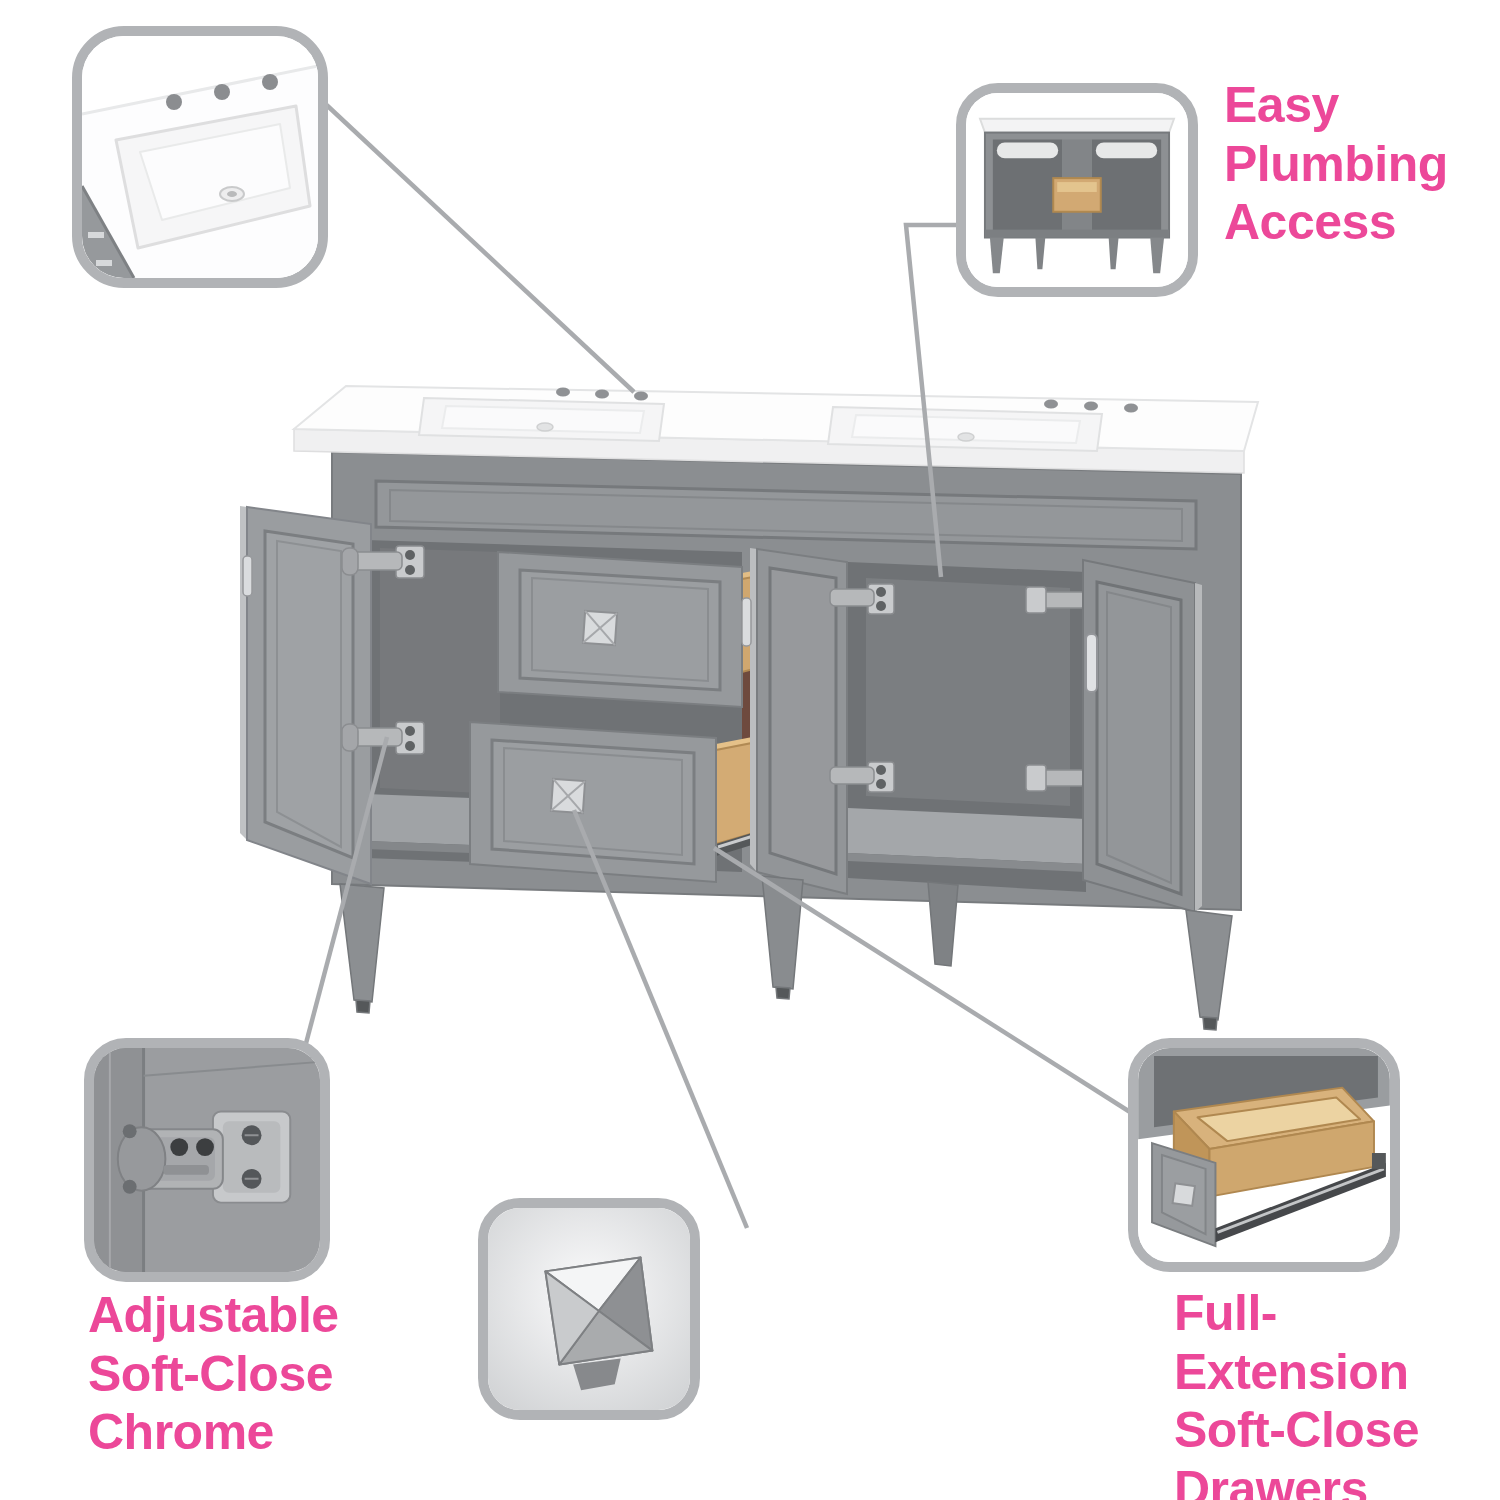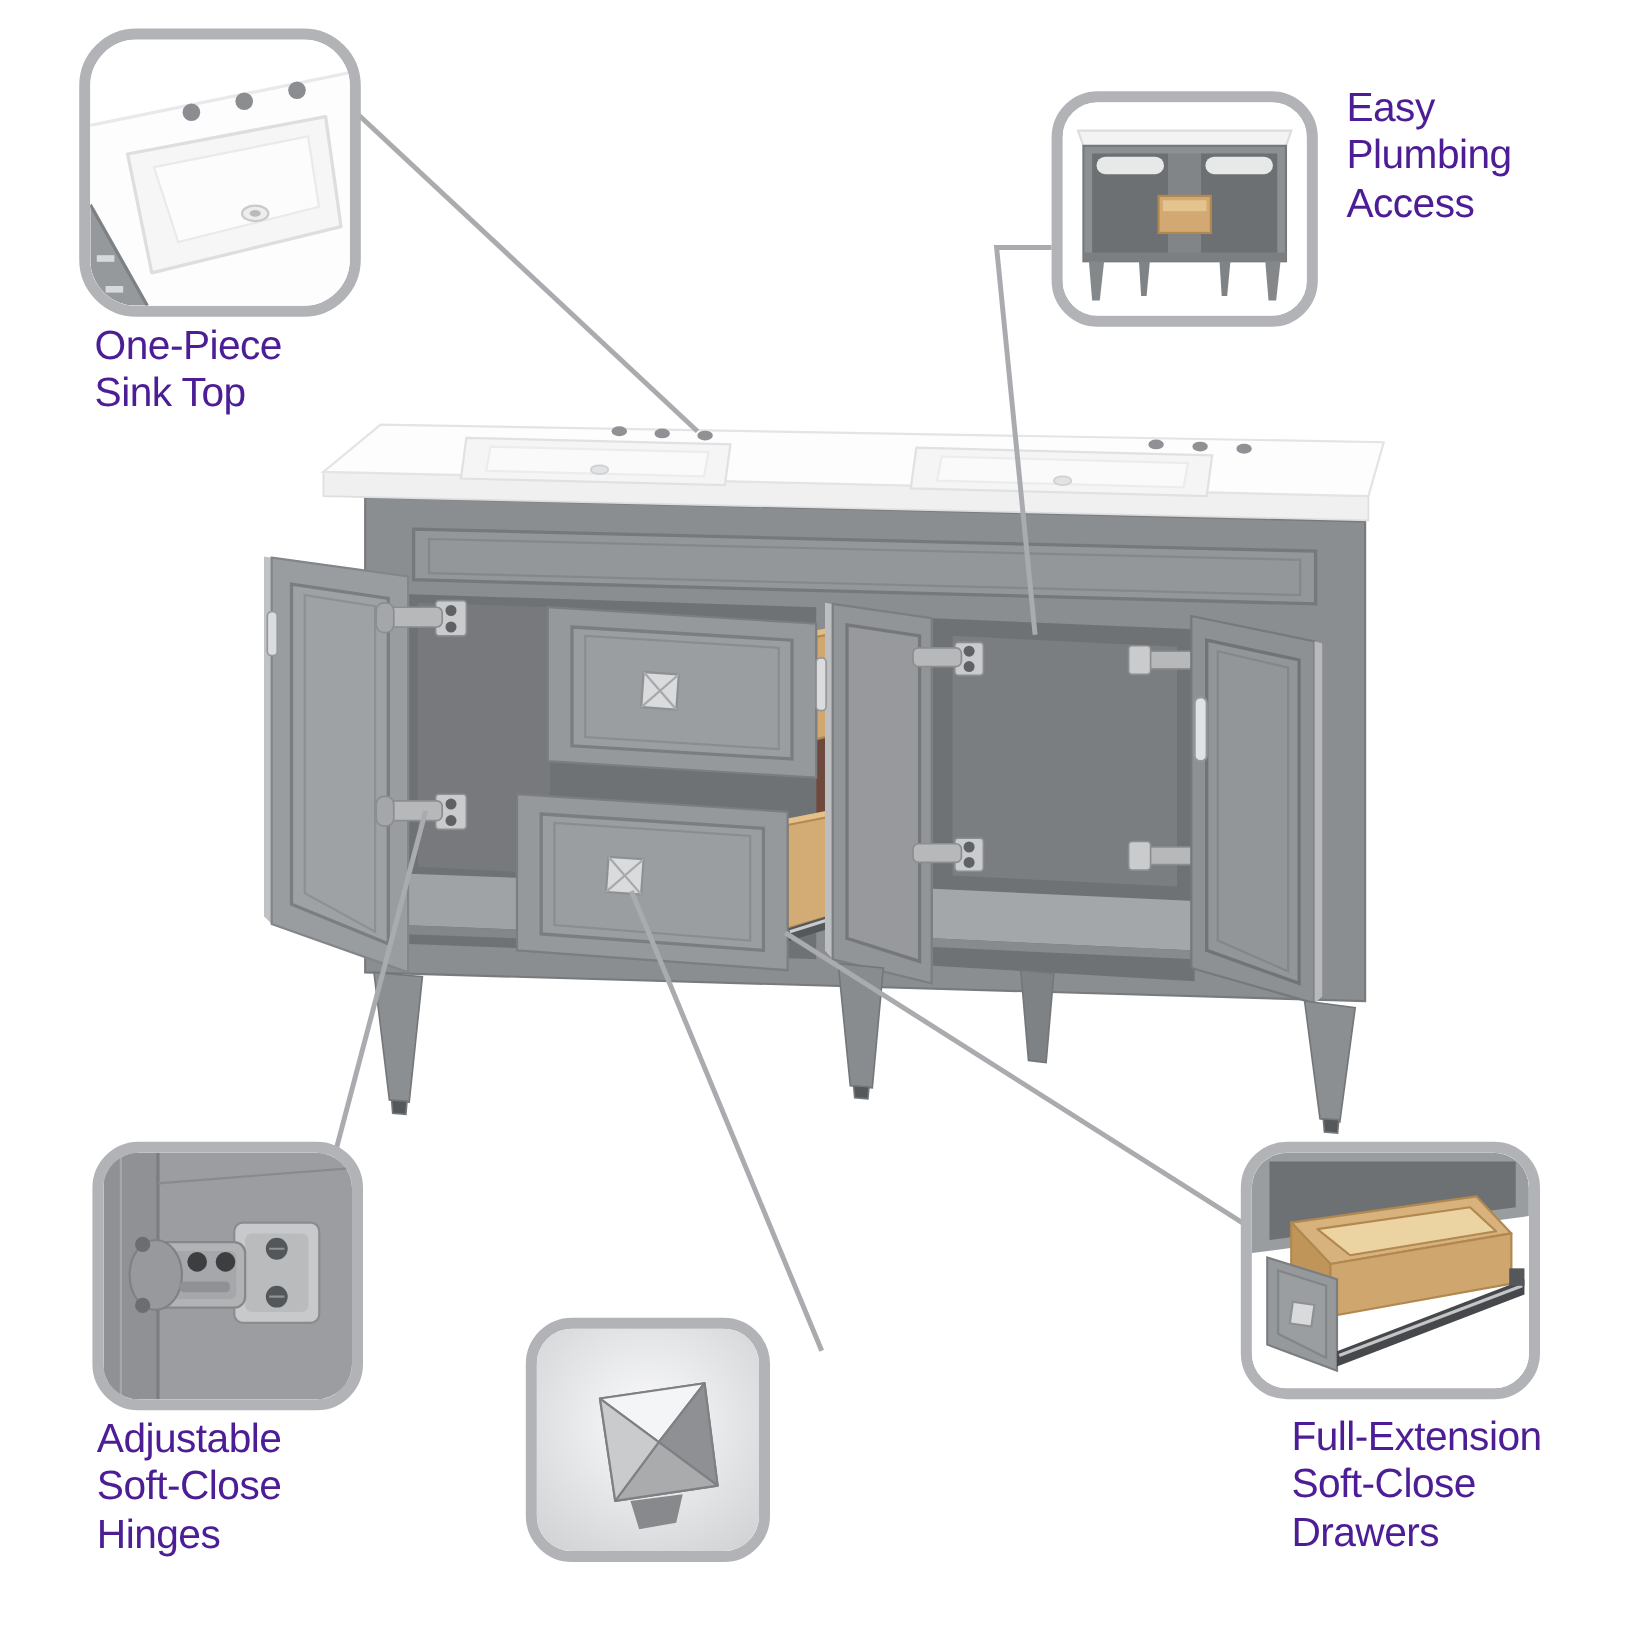--- a/index.html
+++ b/index.html
@@ -22,25 +22,25 @@
   }
   .callout svg { display: block; width: 100%; height: 100%; }
   #co-sink   { left: 72px;   top: 26px;   width: 256px; height: 262px; border-radius: 52px; }
   #co-plumb  { left: 956px;  top: 83px;   width: 242px; height: 214px; border-radius: 42px; }
   #co-hinge  { left: 84px;   top: 1038px; width: 246px; height: 244px; border-radius: 42px; }
   #co-knob   { left: 478px;  top: 1198px; width: 222px; height: 222px; border-radius: 42px; }
   #co-drawer { left: 1128px; top: 1038px; width: 272px; height: 234px; border-radius: 42px; }
   .label {
     position: absolute;
     z-index: 3;
-    font-weight: 400;
-    font-size: 37px;
+    font-weight: 700;
+    font-size: 50px;
     line-height: 1.17;
     letter-spacing: -0.5px;
-    color: #4c1d95;
+    color: #ec4899;
     white-space: pre-line;
   }
   #lb-sink   { left: 86px;   top: 292px;  }
   #lb-plumb  { left: 1224px; top: 76px;   }
   #lb-hinge  { left: 88px;   top: 1286px; }
   #lb-knob   { left: 722px;  top: 1258px; }
   #lb-drawer { left: 1174px; top: 1284px; }
 </style>
 </head>
 <body>
@@ -288,25 +288,23 @@
       </g>
       <polygon points="14,96 78,116 78,200 14,176" fill="#96999c" stroke="#7b7e81" stroke-width="2"></polygon>
       <polygon points="24,108 68,122 68,188 24,166" fill="#9b9ea1" stroke="#828588" stroke-width="2"></polygon>
       <rect x="36" y="138" width="20" height="20" fill="#d8dadc" stroke="#8e9093" stroke-width="2" transform="rotate(8 46 148)"></rect>
       <polygon points="78,182 250,116 250,130 78,196" fill="#46484b"></polygon>
       <line x1="80" y1="186" x2="248" y2="122" stroke="#c3c5c7" stroke-width="3"></line>
       <rect x="236" y="106" width="14" height="16" fill="#55585a"></rect>
     </svg>
   </div>
 
-  <div class="label" id="lb-sink">One-Piece
-Sink Top</div>
   <div class="label" id="lb-plumb">Easy
 Plumbing
 Access</div>
   <div class="label" id="lb-hinge">Adjustable
 Soft-Close
-Hinges</div>
+Chrome</div>
   <div class="label" id="lb-drawer">Full-Extension
 Soft-Close
 Drawers</div>
 
 </div>
 
 </body></html>

